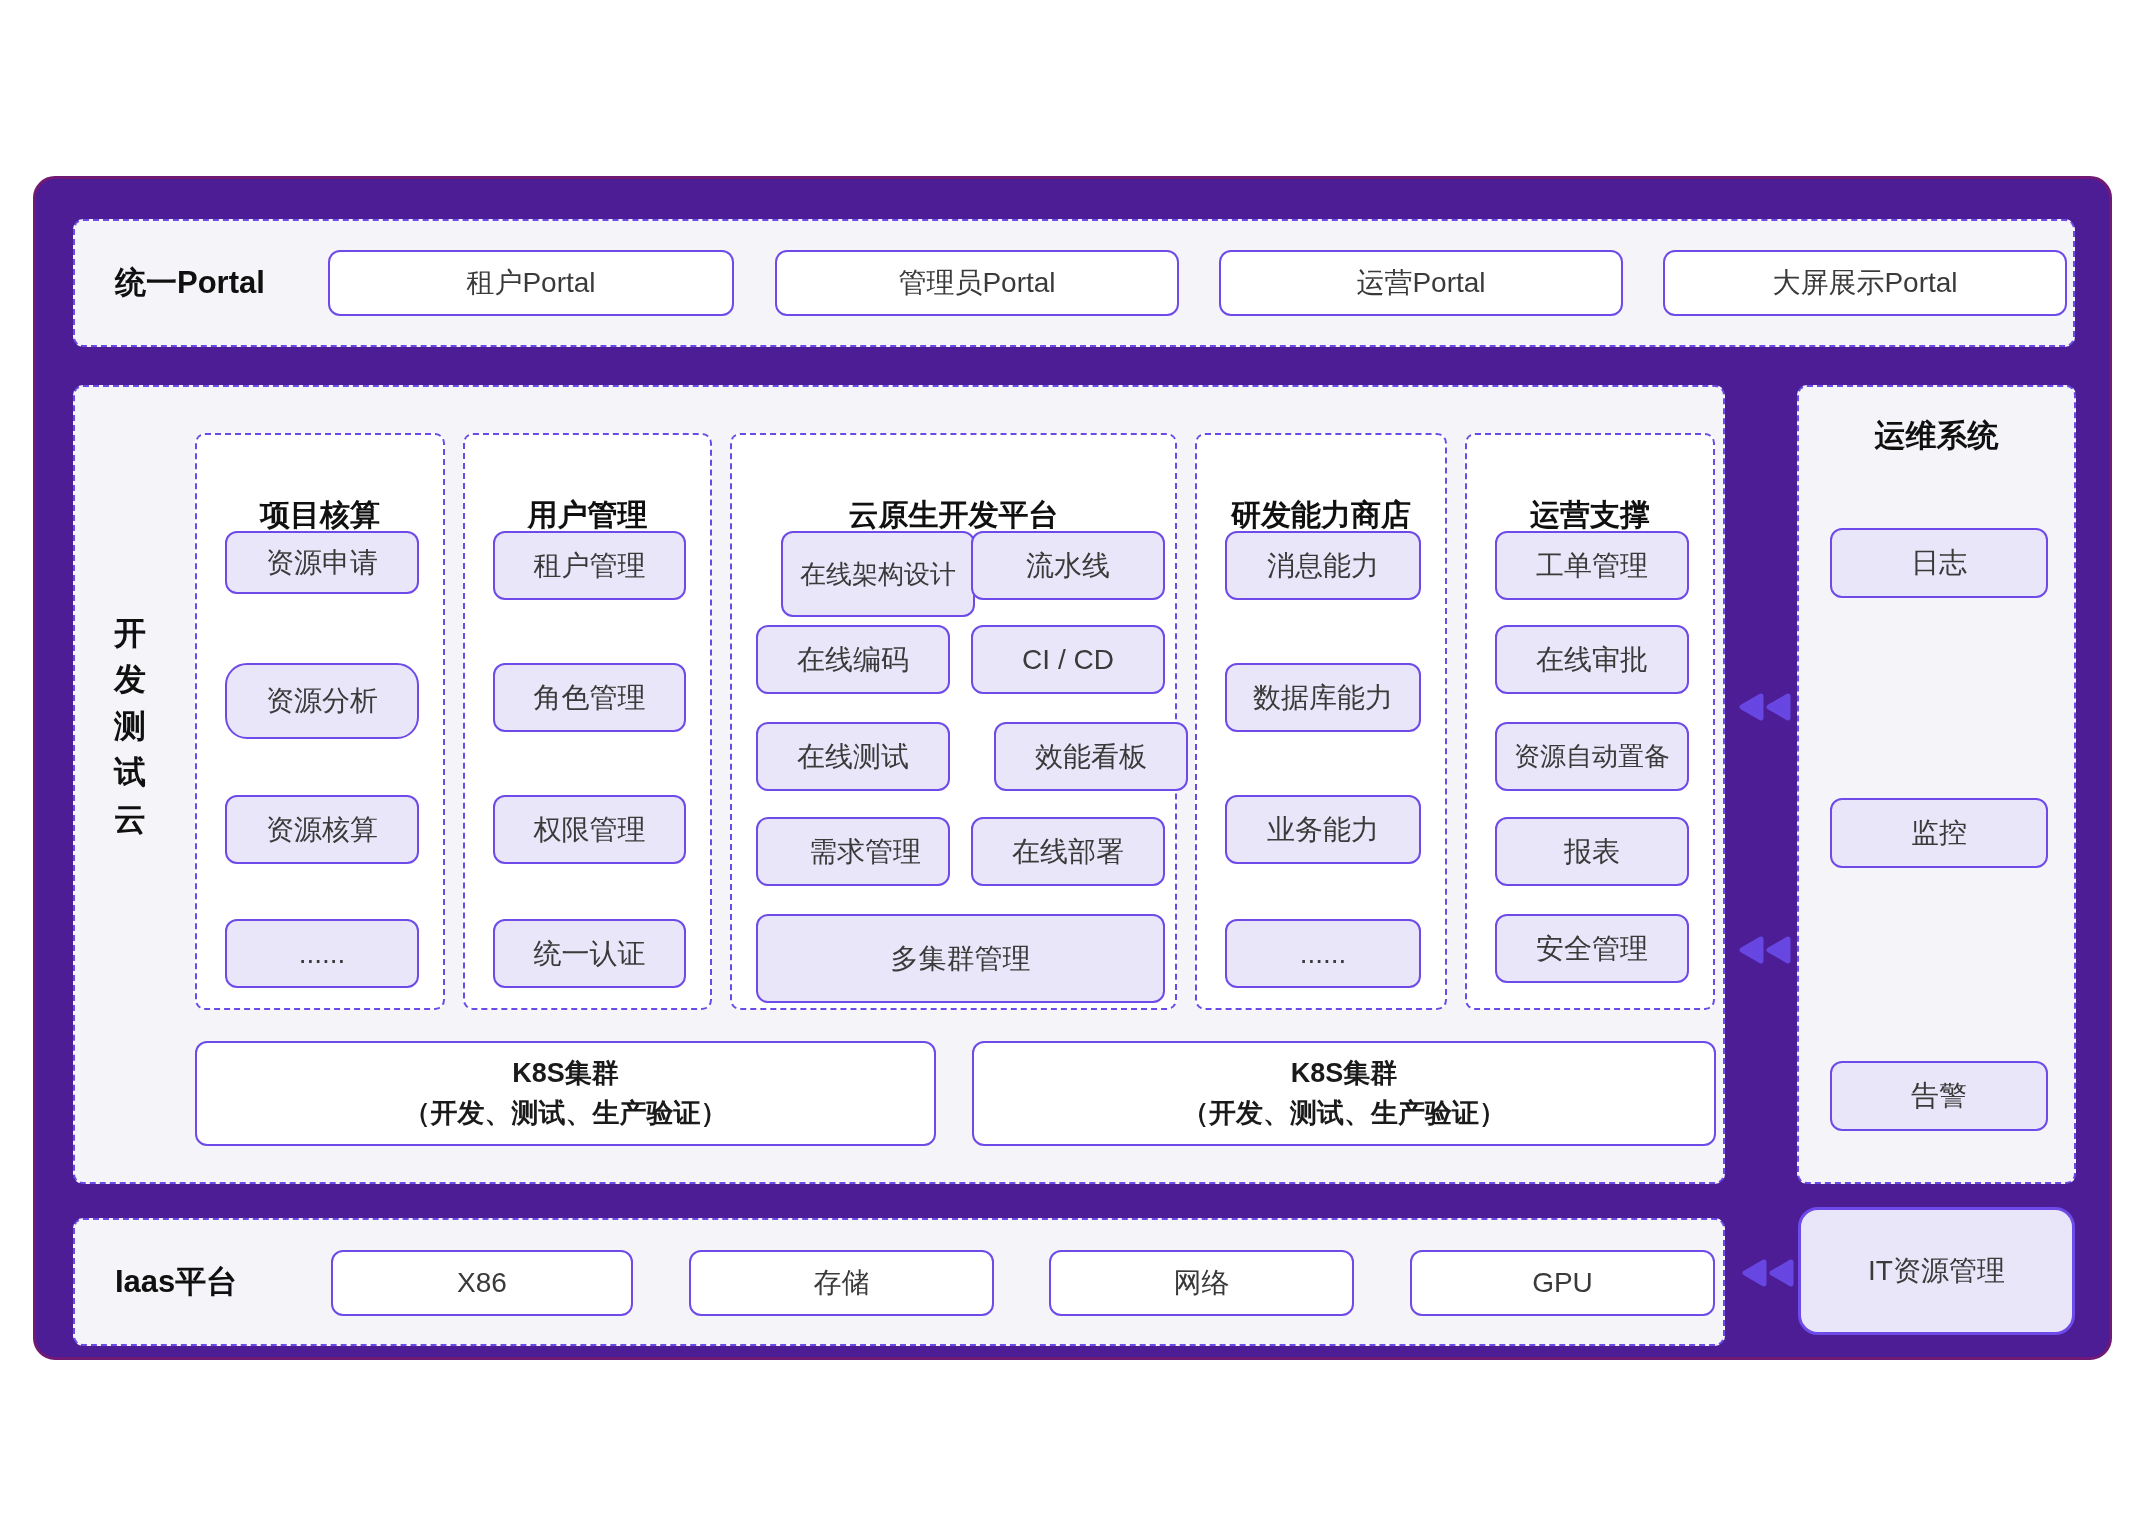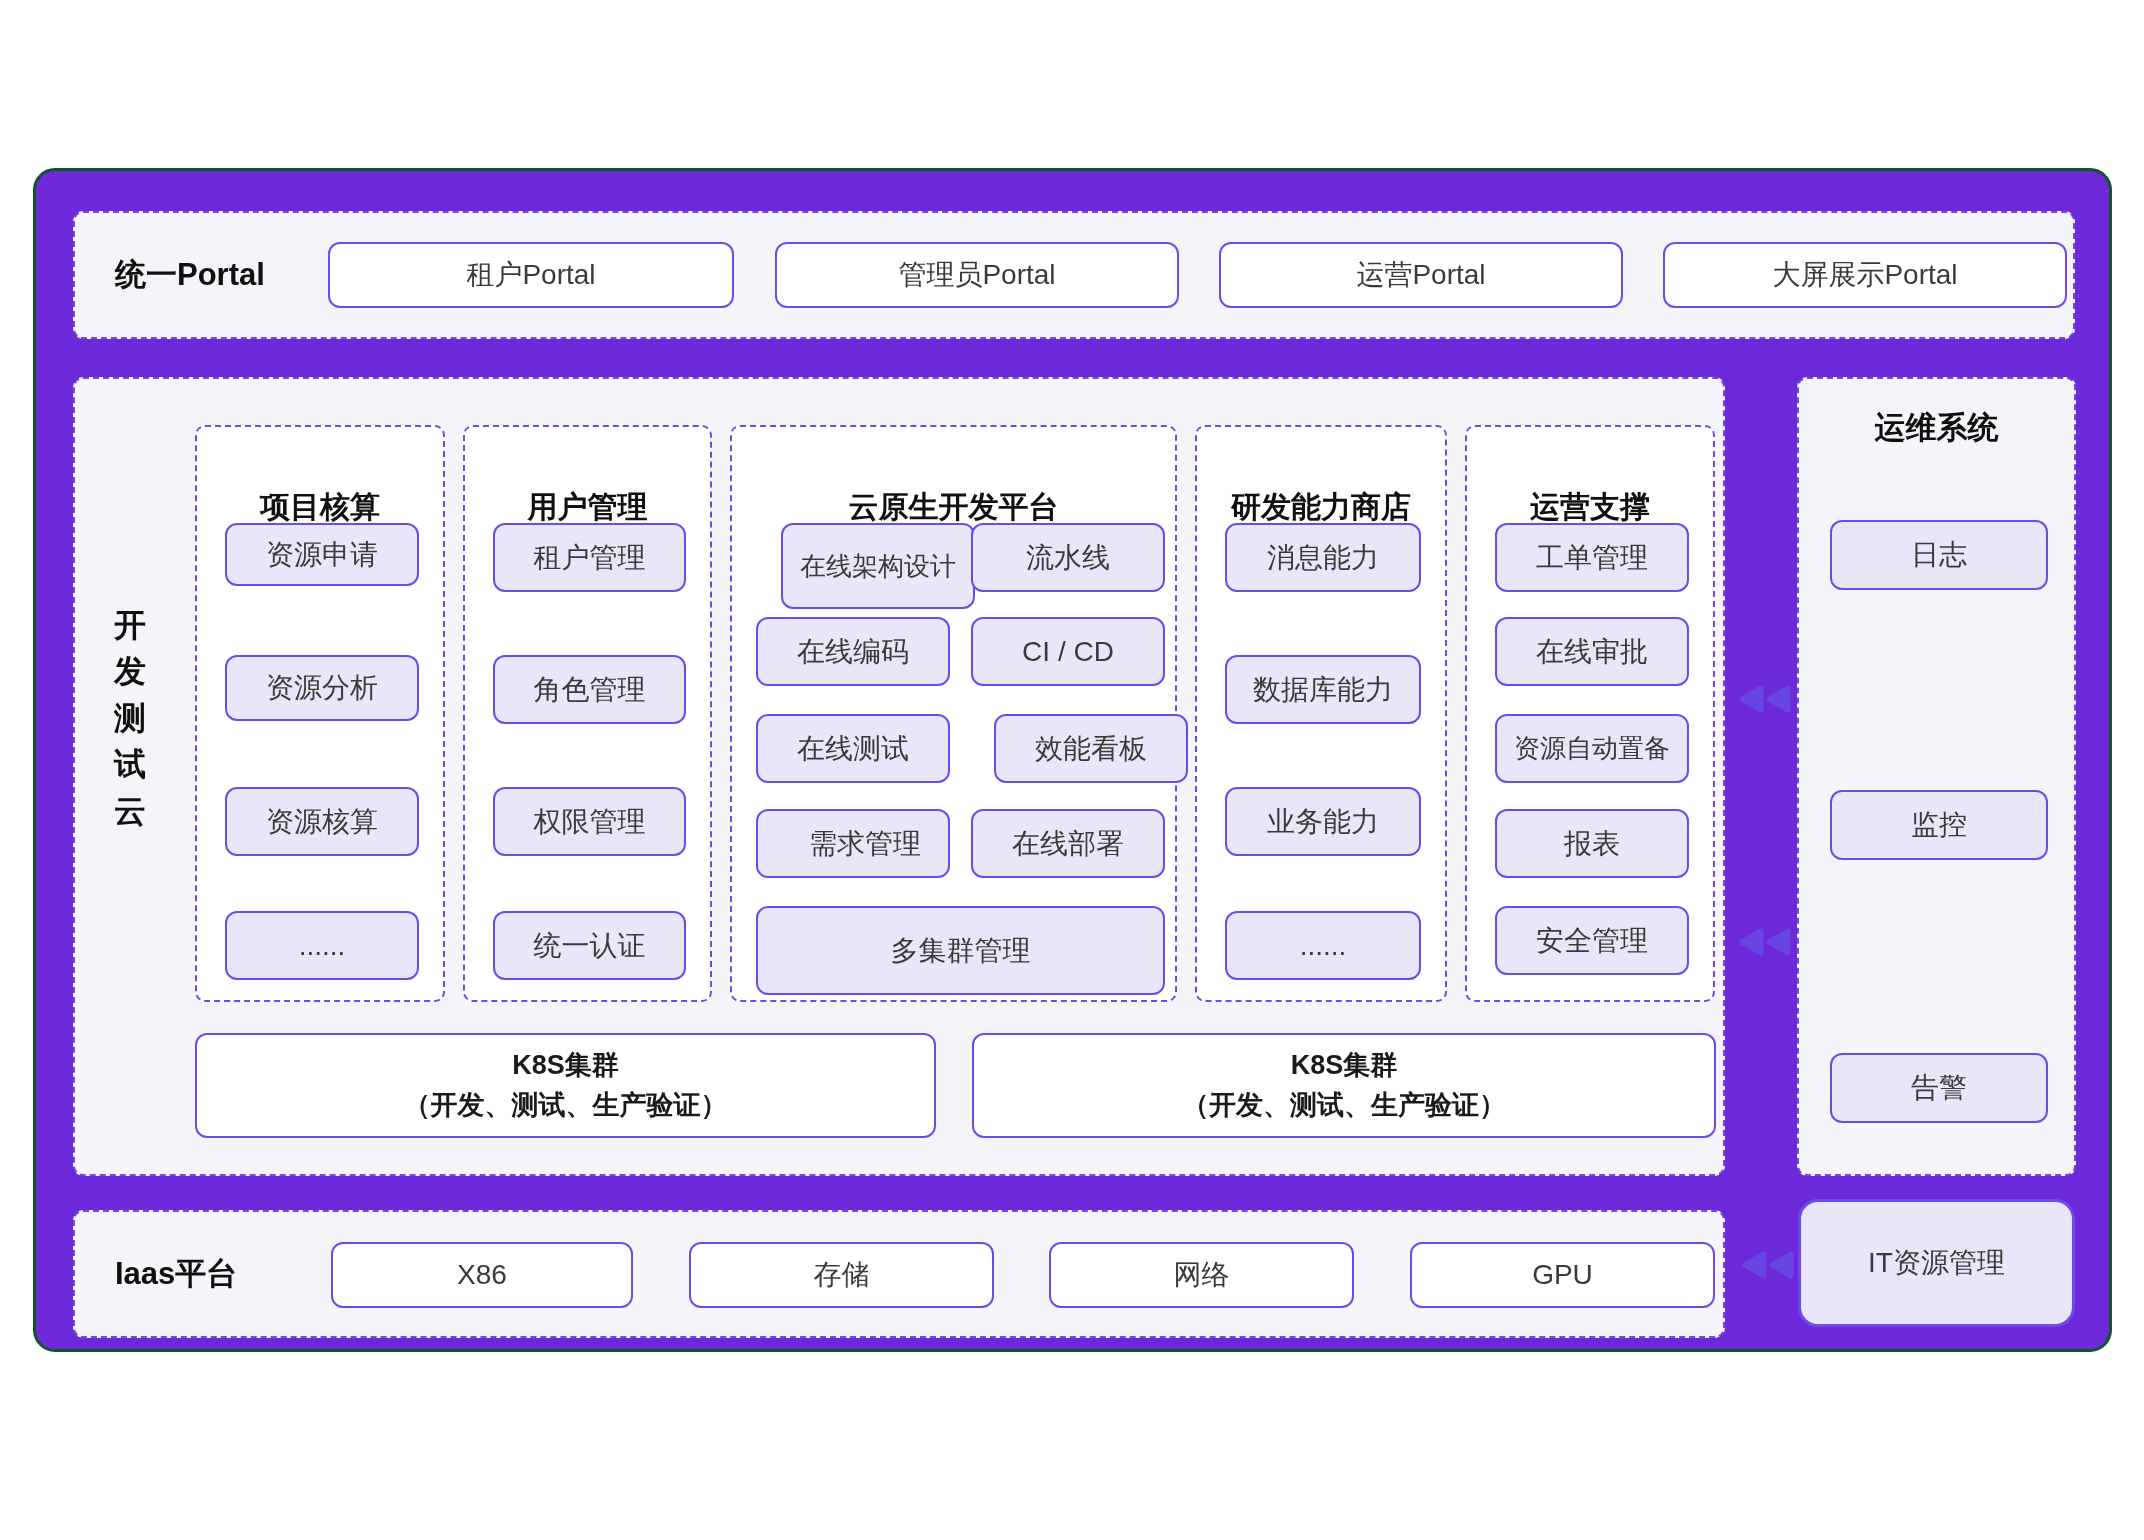--- a/index.html
+++ b/index.html
@@ -2,22 +2,22 @@
 <html><head>
 <meta charset="utf-8">
 <style>
   html,body{margin:0;padding:0;background:#ffffff;}
   body{
     width:2144px;height:1540px;position:relative;overflow:hidden;
     font-family:"Liberation Sans","DejaVu Sans",sans-serif;
     -webkit-font-smoothing:antialiased;
   }
   .outer{
-    position:absolute;left:33px;top:168px;width:2079px;height:1184px;
-    border:3px solid #14532d;border-radius:22px;background:#6d28d9;box-sizing:border-box;
+    position:absolute;left:33px;top:176px;width:2079px;height:1184px;
+    border:3px solid #701a75;border-radius:22px;background:#4c1d95;box-sizing:border-box;
   }
   .dashed-section{
     position:absolute;box-sizing:border-box;
     border:2.5px dashed #6A4BE8;border-radius:10px;background:#F5F5F9;
   }
   .side-title{
     position:absolute;top:0;bottom:0;display:flex;align-items:center;
     font-size:31px;font-weight:700;color:#101010;white-space:nowrap;
   }
   .pillbox{
@@ -70,21 +70,21 @@
     <div class="pillbox" style="left:1144px;top:29px;width:404px;height:66px;">运营Portal</div>
     <div class="pillbox" style="left:1588px;top:29px;width:404px;height:66px;">大屏展示Portal</div>
   </section>
 
   <section class="dashed-section" style="left:37px;top:206px;width:1652px;height:799px;">
     <div class="vlabel" style="left:33px;top:223px;">开发测试云</div>
 
     <div class="col" style="left:120px;top:46px;width:250px;height:577px;">
       <div class="col-title">项目核算</div>
       <div class="pillbox pill-light" style="left:28px;top:96px;width:194px;height:63px;">资源申请</div>
-      <div class="pillbox pill-light" style="left:28px;top:228px;width:194px;height:66px;">资源分析</div>
+      <div class="pillbox pill-light" style="left:28px;top:228px;width:194px;height:76px;border-radius:22px;">资源分析</div>
       <div class="pillbox pill-light" style="left:28px;top:360px;width:194px;height:69px;">资源核算</div>
       <div class="pillbox pill-light" style="left:28px;top:484px;width:194px;height:69px;">......</div>
     </div>
 
     <div class="col" style="left:388px;top:46px;width:249px;height:577px;">
       <div class="col-title">用户管理</div>
       <div class="pillbox pill-light" style="left:28px;top:96px;width:193px;height:69px;">租户管理</div>
       <div class="pillbox pill-light" style="left:28px;top:228px;width:193px;height:69px;">角色管理</div>
       <div class="pillbox pill-light" style="left:28px;top:360px;width:193px;height:69px;">权限管理</div>
       <div class="pillbox pill-light" style="left:28px;top:484px;width:193px;height:69px;">统一认证</div>

